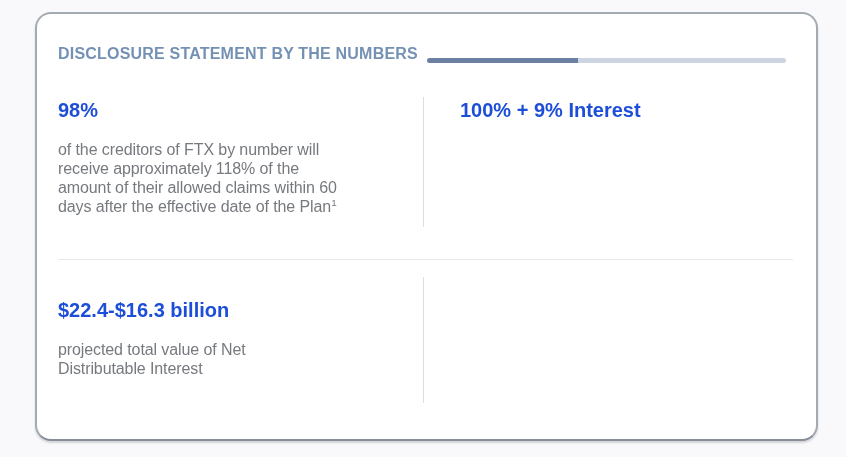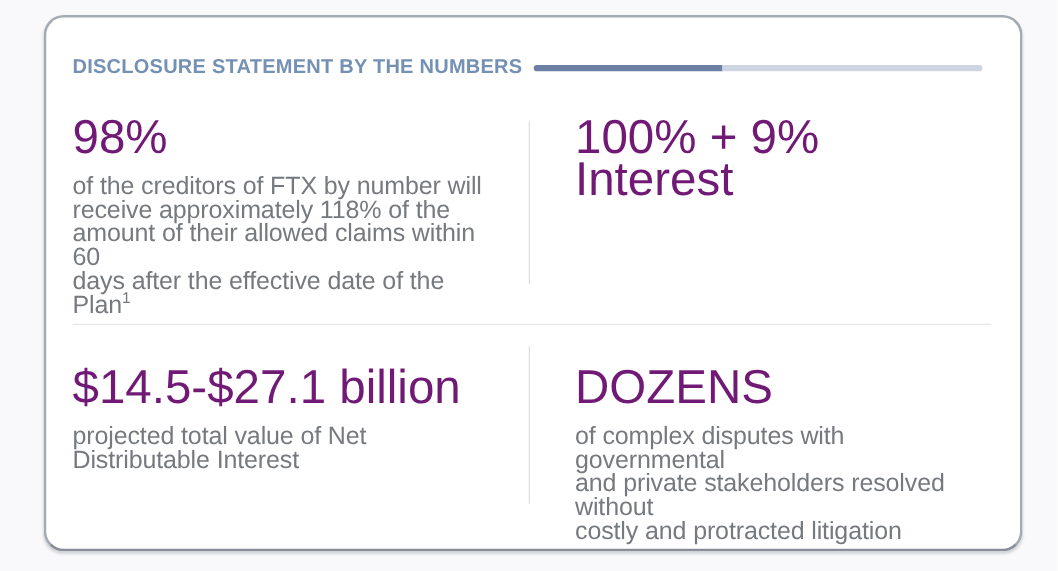--- a/index.html
+++ b/index.html
@@ -23,21 +23,21 @@
     box-sizing: border-box;
     background: #ffffff;
     border: 2px solid #a4aab2;
     border-bottom-color: #878e98;
     border-radius: 16px;
     box-shadow: 0 2px 2px rgba(140,146,155,0.35);
     overflow: hidden;
   }
   .card-header {
     display: flex;
-    align-items: center;
+    align-items: flex-end;
     margin: 31px 30px 0 21px;
   }
   .title {
     margin: 0;
     font-size: 16px;
     font-weight: 700;
     line-height: 18px;
     letter-spacing: 0.2px;
     color: #7491b4;
     white-space: nowrap;
@@ -72,29 +72,29 @@
   }
   .stat {
     padding: 0 30px 0 21px;
   }
   .stat-right {
     padding-left: 37px;
     padding-right: 24px;
   }
   .stat-headline {
     margin: 0;
-    font-size: 38px;
+    font-size: 20px;
     line-height: 34px;
-    font-weight: 400;
+    font-weight: 700;
     letter-spacing: 0;
-    color: #701a75;
+    color: #1d4ed8;
   }
   .stat-body {
     margin: 13px 0 0 0;
-    font-size: 20px;
+    font-size: 16px;
     line-height: 19px;
     letter-spacing: -0.1px;
     color: #76797e;
     white-space: pre-line;
   }
   .stat-body sup {
     font-size: 62%;
     line-height: 0;
   }
   .vdivider {
@@ -141,26 +141,20 @@
     <article class="stat stat-right">
       <h2 class="stat-headline">100% + 9% Interest</h2>
     </article>
     <div class="vdivider"></div>
   </div>
 
   <div class="hdivider"></div>
 
   <div class="stats-row row-bottom">
     <article class="stat">
-      <h2 class="stat-headline">$14.5-$27.1 billion</h2>
+      <h2 class="stat-headline">$22.4-$16.3 billion</h2>
       <p class="stat-body"><span>projected total value of Net
 Distributable Interest</span><sup></sup></p>
-    </article>
-    <article class="stat stat-right">
-      <h2 class="stat-headline">DOZENS</h2>
-      <p class="stat-body"><span>of complex disputes with governmental
-and private stakeholders resolved without
-costly and protracted litigation</span><sup></sup></p>
     </article>
     <div class="vdivider"></div>
   </div>
 
 </section>
 
 </body></html>

